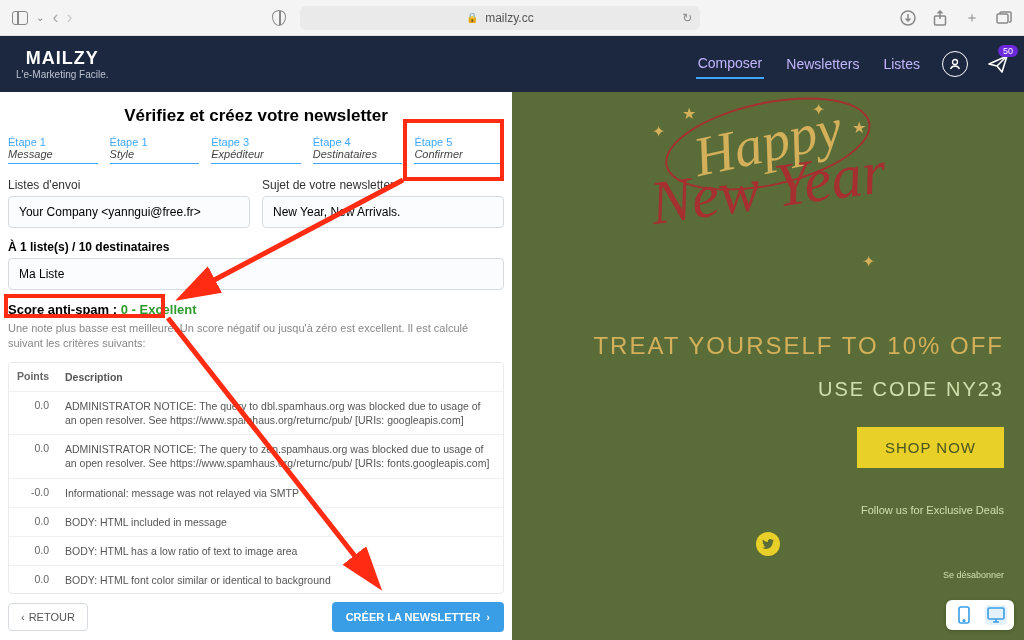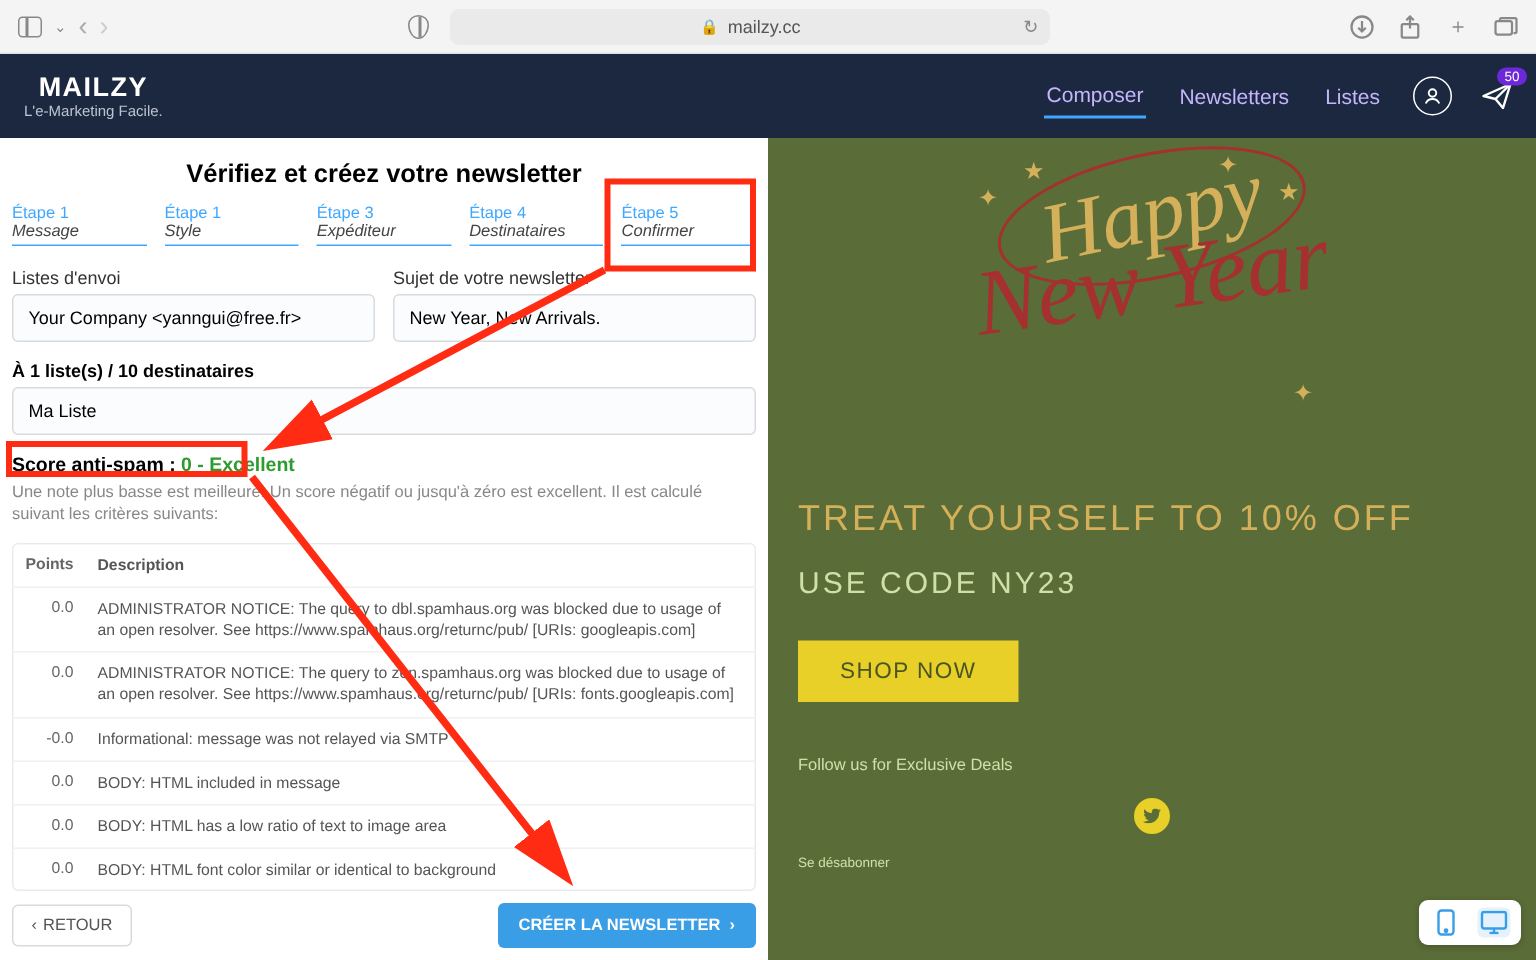--- a/index.html
+++ b/index.html
@@ -66,21 +66,21 @@
 
 .footer-buttons { margin-top: auto; padding-top: 8px; display: flex; justify-content: space-between; align-items: center; }
 .btn-back { border: 1px solid #d7dbe0; background: #fff; padding: 7px 12px; font-size: 11px; border-radius: 4px; color: #555; display: inline-flex; align-items: center; gap: 4px; cursor: pointer; }
 .btn-primary { background: #3a9ee7; color: #fff; border: none; padding: 9px 14px; font-size: 11px; font-weight: 600; border-radius: 4px; display: inline-flex; align-items: center; gap: 6px; cursor: pointer; }
 
 
 .preview-headline { font-family: Georgia, serif; color: #d4b05a; text-align: center; position: relative; height: 200px; }
 .preview-headline .script1 { position: absolute; top: 10px; left: 50%; transform: translateX(-50%) rotate(-12deg); font-size: 56px; font-style: italic; font-family: 'Brush Script MT', cursive; border: 2px solid #a62f2f; border-radius: 50%; padding: 6px 28px 10px 28px; }
 .preview-headline .script2 { position: absolute; top: 60px; left: 50%; transform: translateX(-50%) rotate(-8deg); font-size: 62px; font-style: italic; font-family: 'Brush Script MT', cursive; color:#a62f2f; white-space: nowrap; }
 .star { position: absolute; color: #d4b05a; font-size: 16px; }
-.preview-body { text-align: left; color: #d4b05a; padding: 0 20px; }
+.preview-body { text-align: right; color: #d4b05a; padding: 0 20px; }
 .promo-main { font-size: 24px; letter-spacing: 2px; font-weight: 400; margin-top: 40px; }
 .promo-sub { font-size: 13px; letter-spacing: 1px; margin-top: 18px; color: #cfe0ab; }
 .promo-code { font-size: 20px; letter-spacing: 2px; margin-top: 18px; color: #cfe0ab; }
 .shop-btn { display: inline-block; background: #e8d028; color: #4a5522; padding: 12px 28px; font-size: 15px; letter-spacing: 1px; margin-top: 26px; text-decoration: none; }
 .follow-text { font-size: 11px; margin-top: 36px; color: #cfe0ab; }
 .social-circle { width: 24px; height: 24px; background: #e8d028; border-radius: 50%; margin: 16px auto 0; display: flex; align-items: center; justify-content: center; color: #5a6c37; font-size: 12px; }
 .unsub { font-size: 9px; color: #cfe0ab; margin-top: 14px; }
 
 
 .anno { position: absolute; pointer-events: none; z-index: 50; }

